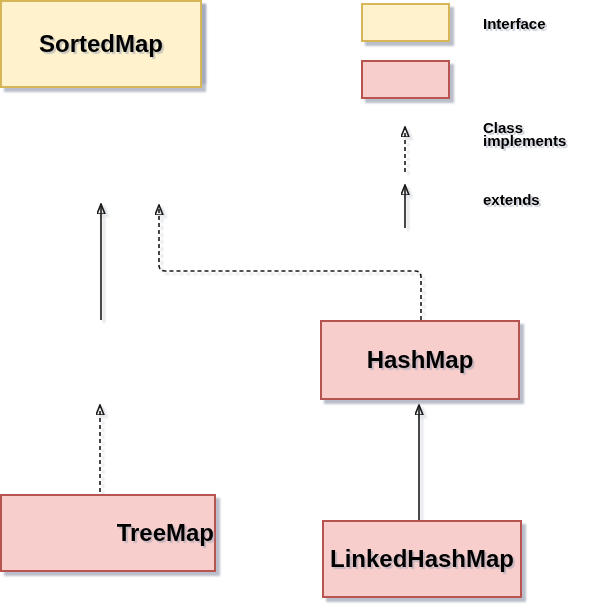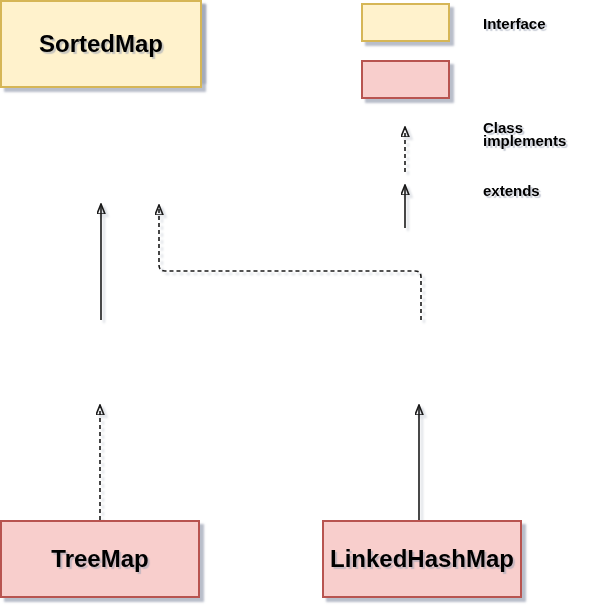--- a/index.html
+++ b/index.html
@@ -29,41 +29,41 @@
     background:var(--interface-fill,#FFF2CC);
     border:2px solid var(--interface-border,#D6B656);
   }
   .node.class{
     background:var(--class-fill,#F8CECC);
     border:2px solid var(--class-border,#B85450);
   }
   .node-map{left:0;top:120;width:202px;height:80px;}
   .node-sortedmap{left:0;top:320;width:202px;height:88px;}
   .node-hashmap{left:320px;top:320px;width:200px;height:80px;}
-  .node-treemap{left:0;top:520px;width:200px;height:78px;}
+  .node-treemap{left:0;top:494px;width:216px;height:78px;justify-content:flex-end;}
   .node-linkedhashmap{left:322px;top:520px;width:200px;height:78px;}
 
   .swatch{
     position:absolute;left:361px;width:89px;height:39px;
     box-sizing:border-box;
     box-shadow:4px 4px 2px rgba(155,163,180,0.7);
   }
   .swatch.interface{top:3px;background:var(--interface-fill,#FFF2CC);border:2px solid var(--interface-border,#D6B656);}
   .swatch.class{top:60px;background:var(--class-fill,#F8CECC);border:2px solid var(--class-border,#B85450);}
   .legend-label{
     position:absolute;left:483px;
     font-weight:bold;font-size:15px;color:#000;
     text-shadow:2px 2px 1px rgba(155,163,180,0.55);
     transform:translateY(-50%);
     white-space:nowrap;
   }
   .ll-interface{top:23px;}
   .ll-class{top:81px;margin-top:46px;}
   .ll-implements{top:140px;}
-  .ll-extends{top:190px;text-align:center;}
+  .ll-extends{top:199px;text-align:center;}
 </style>
 </head>
 <body>
 
 <div class="canvas">
 
   <svg class="edges" width="607" height="610" viewBox="0 0 607 610" xmlns="http://www.w3.org/2000/svg">
     <defs>
       <marker id="arrow" markerUnits="userSpaceOnUse" markerWidth="11" markerHeight="9" refX="10" refY="4" orient="auto">
         <path d="M0,0 L10,4 L0,8 Z" fill="#1a1a1a" stroke="none"></path>
@@ -76,20 +76,23 @@
     <path class="dashed" d="M405,172 L405,127" marker-end="url(#arrow)"></path>
     <path d="M405,228 L405,185" marker-end="url(#arrow)"></path>
   </svg>
 
   <div class="node interface node-map">
     <span>Map</span>
   </div>
   <div class="node interface node-sortedmap">
     <span>SortedMap</span>
   </div>
+  <div class="node class node-hashmap">
+    <span>HashMap</span>
+  </div>
   <div class="node class node-treemap">
     <span>TreeMap</span>
   </div>
   <div class="node class node-linkedhashmap">
     <span>LinkedHashMap</span>
   </div>
 
   <div class="swatch interface"></div>
   <div class="swatch class"></div>
 

